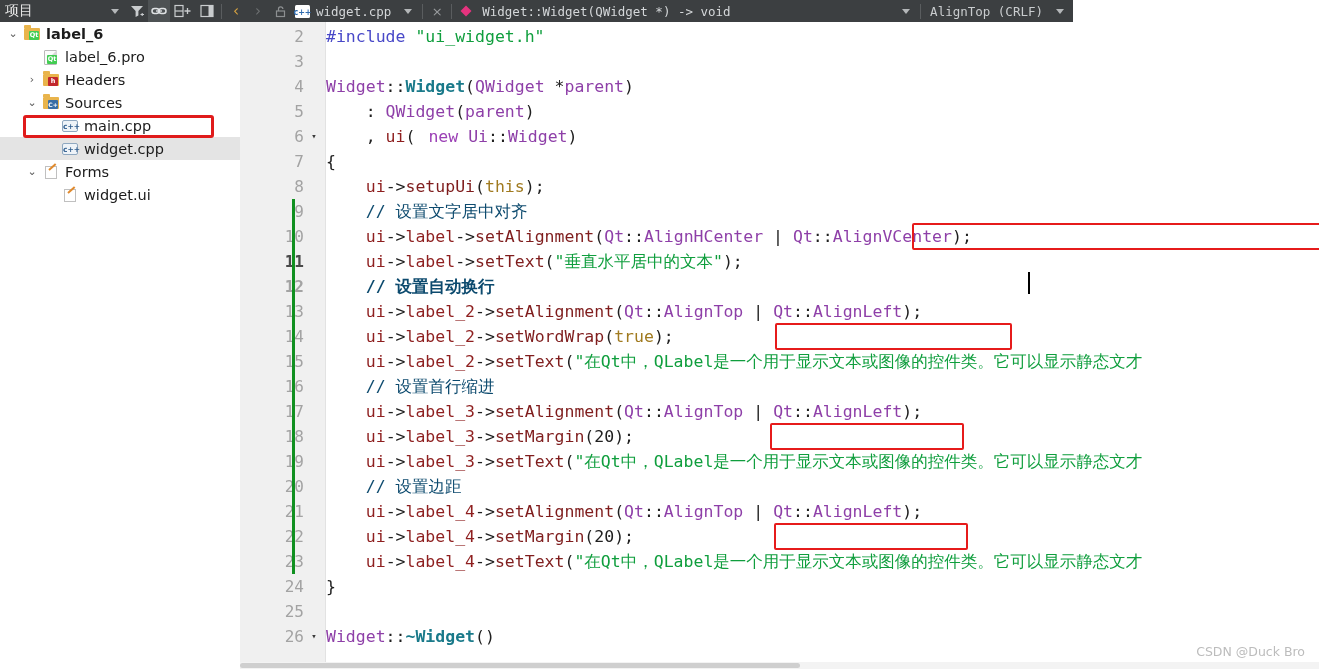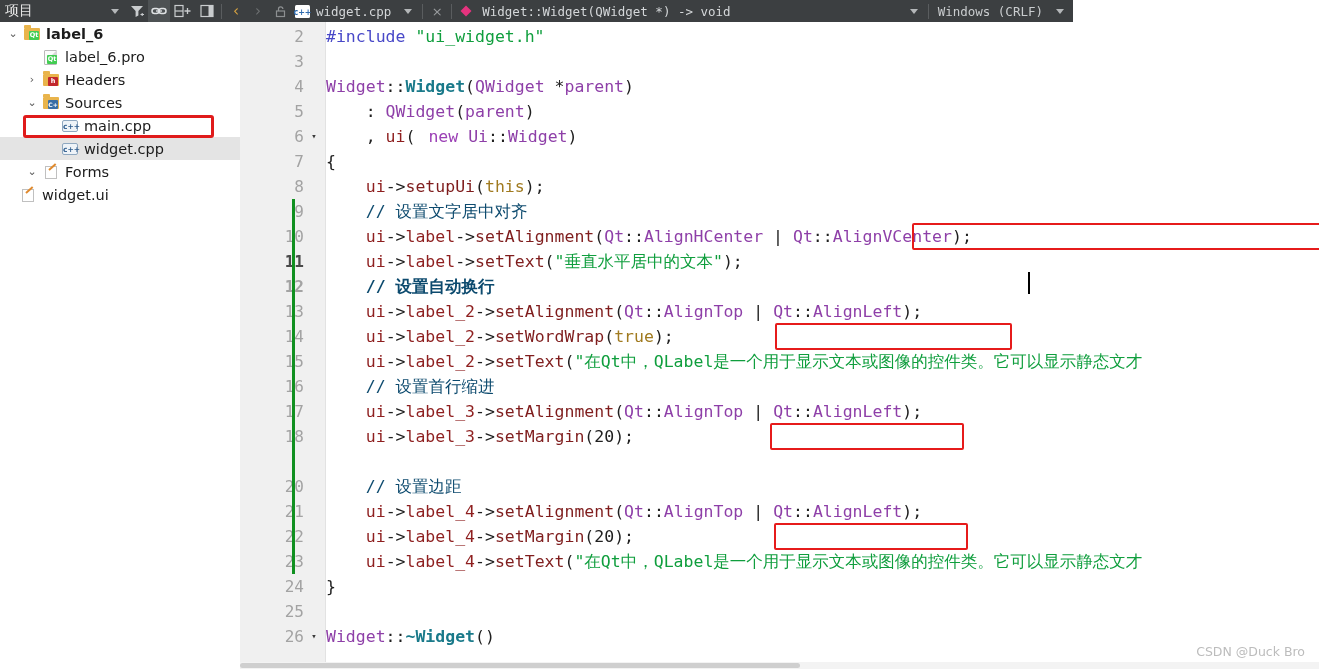--- a/index.html
+++ b/index.html
@@ -252,21 +252,21 @@
       <svg width="14" height="14" viewBox="0 0 14 14">
           <path d="M7 1.5l5.5 5.5L7 12.5 1.5 7z" fill="#e5337e"></path>
         </svg>
     </div>
     <div class="tb-sym">Widget::Widget(QWidget *) -&gt; void</div>
     <div class="tb-right">
       <div class="tb-icon">
           <span class="caret-dn"></span>
         </div>
       <div class="tb-sep"></div>
-      <div class="tb-eol">Windows (CRLF)</div>
+      <div class="tb-eol">AlignTop (CRLF)</div>
       <div class="tb-icon">
           <span class="caret-dn"></span>
         </div>
     </div>
   </div>
 
   <div class="leftpane">
     <div id="tree">
         <div class="tree-row">
           <div class="tw" style="padding-left: 4px;">
@@ -329,21 +329,21 @@
         <div class="tree-row">
           <div class="tw" style="padding-left: 23px;">
             <span class="arrow">⌄</span>
             <span class="ico">
               <span class="pencil"></span>
             </span>
             <span class="lbl">Forms</span>
           </div>
         </div>
         <div class="tree-row">
-          <div class="tw" style="">
+          <div class="tw" style="padding-left: 42px;">
             <span class="arrow none">·</span>
             <span class="ico">
               <span class="pencil"></span>
             </span>
             <span class="lbl">widget.ui</span>
           </div>
         </div>
       </div>
     <div class="sel-box" style="left:23px; top:93px; width:191px; height:23px;"></div>
   </div>
@@ -363,20 +363,21 @@
         <div class="line" style="top: 177px;"><span class="lnum">9</span><span class="ltext"><span class="t-cmt">    // 设置文字居中对齐</span></span></div>
         <div class="line" style="top: 202px;"><span class="lnum">10</span><span class="ltext"><span class="t-pl">    </span><span class="t-var">ui</span><span class="t-pl">-&gt;</span><span class="t-var">label</span><span class="t-pl">-&gt;</span><span class="t-fn">setAlignment</span><span class="t-pl">(</span><span class="t-cls">Qt</span><span class="t-pl">::</span><span class="t-cls">AlignHCenter</span><span class="t-pl"> | </span><span class="t-cls">Qt</span><span class="t-pl">::</span><span class="t-cls">AlignVCenter</span><span class="t-pl">);</span></span></div>
         <div class="line" style="top: 227px;"><span class="lnum cur">11</span><span class="ltext"><span class="t-pl">    </span><span class="t-var">ui</span><span class="t-pl">-&gt;</span><span class="t-var">label</span><span class="t-pl">-&gt;</span><span class="t-fn">setText</span><span class="t-pl">(</span><span class="t-str">"垂直水平居中的文本"</span><span class="t-pl">);</span></span></div>
         <div class="line" style="top: 252px; font-weight: bold;"><span class="lnum">12</span><span class="ltext"><span class="t-cmt">    // 设置自动换行</span></span></div>
         <div class="line" style="top: 277px;"><span class="lnum">13</span><span class="ltext"><span class="t-pl">    </span><span class="t-var">ui</span><span class="t-pl">-&gt;</span><span class="t-var">label_2</span><span class="t-pl">-&gt;</span><span class="t-fn">setAlignment</span><span class="t-pl">(</span><span class="t-cls">Qt</span><span class="t-pl">::</span><span class="t-cls">AlignTop</span><span class="t-pl"> | </span><span class="t-cls">Qt</span><span class="t-pl">::</span><span class="t-cls">AlignLeft</span><span class="t-pl">);</span></span></div>
         <div class="line" style="top: 302px;"><span class="lnum">14</span><span class="ltext"><span class="t-pl">    </span><span class="t-var">ui</span><span class="t-pl">-&gt;</span><span class="t-var">label_2</span><span class="t-pl">-&gt;</span><span class="t-fn">setWordWrap</span><span class="t-pl">(</span><span class="t-kw2">true</span><span class="t-pl">);</span></span></div>
         <div class="line" style="top: 327px;"><span class="lnum">15</span><span class="ltext"><span class="t-pl">    </span><span class="t-var">ui</span><span class="t-pl">-&gt;</span><span class="t-var">label_2</span><span class="t-pl">-&gt;</span><span class="t-fn">setText</span><span class="t-pl">(</span><span class="t-str">"在Qt中，QLabel是一个用于显示文本或图像的控件类。它可以显示静态文才</span></span></div>
         <div class="line" style="top: 352px;"><span class="lnum">16</span><span class="ltext"><span class="t-cmt">    // 设置首行缩进</span></span></div>
         <div class="line" style="top: 377px;"><span class="lnum">17</span><span class="ltext"><span class="t-pl">    </span><span class="t-var">ui</span><span class="t-pl">-&gt;</span><span class="t-var">label_3</span><span class="t-pl">-&gt;</span><span class="t-fn">setAlignment</span><span class="t-pl">(</span><span class="t-cls">Qt</span><span class="t-pl">::</span><span class="t-cls">AlignTop</span><span class="t-pl"> | </span><span class="t-cls">Qt</span><span class="t-pl">::</span><span class="t-cls">AlignLeft</span><span class="t-pl">);</span></span></div>
         <div class="line" style="top: 402px;"><span class="lnum">18</span><span class="ltext"><span class="t-pl">    </span><span class="t-var">ui</span><span class="t-pl">-&gt;</span><span class="t-var">label_3</span><span class="t-pl">-&gt;</span><span class="t-fn">setMargin</span><span class="t-pl">(</span><span class="t-pl">20</span><span class="t-pl">);</span></span></div>
+        <div class="line" style="top: 427px;"><span class="lnum">19</span><span class="ltext"><span class="t-pl">    </span><span class="t-var">ui</span><span class="t-pl">-&gt;</span><span class="t-var">label_3</span><span class="t-pl">-&gt;</span><span class="t-fn">setText</span><span class="t-pl">(</span><span class="t-str">"在Qt中，QLabel是一个用于显示文本或图像的控件类。它可以显示静态文才</span></span></div>
         <div class="line" style="top: 452px;"><span class="lnum">20</span><span class="ltext"><span class="t-cmt">    // 设置边距</span></span></div>
         <div class="line" style="top: 477px;"><span class="lnum">21</span><span class="ltext"><span class="t-pl">    </span><span class="t-var">ui</span><span class="t-pl">-&gt;</span><span class="t-var">label_4</span><span class="t-pl">-&gt;</span><span class="t-fn">setAlignment</span><span class="t-pl">(</span><span class="t-cls">Qt</span><span class="t-pl">::</span><span class="t-cls">AlignTop</span><span class="t-pl"> | </span><span class="t-cls">Qt</span><span class="t-pl">::</span><span class="t-cls">AlignLeft</span><span class="t-pl">);</span></span></div>
         <div class="line" style="top: 502px;"><span class="lnum">22</span><span class="ltext"><span class="t-pl">    </span><span class="t-var">ui</span><span class="t-pl">-&gt;</span><span class="t-var">label_4</span><span class="t-pl">-&gt;</span><span class="t-fn">setMargin</span><span class="t-pl">(</span><span class="t-pl">20</span><span class="t-pl">);</span></span></div>
         <div class="line" style="top: 527px;"><span class="lnum">23</span><span class="ltext"><span class="t-pl">    </span><span class="t-var">ui</span><span class="t-pl">-&gt;</span><span class="t-var">label_4</span><span class="t-pl">-&gt;</span><span class="t-fn">setText</span><span class="t-pl">(</span><span class="t-str">"在Qt中，QLabel是一个用于显示文本或图像的控件类。它可以显示静态文才</span></span></div>
         <div class="line" style="top: 552px;"><span class="lnum">24</span><span class="ltext"><span class="t-pl">}</span></span></div>
         <div class="line" style="top: 577px;"><span class="lnum">25</span><span class="ltext"></span></div>
         <div class="line" style="top: 602px;"><span class="lnum">26</span><span class="fold">▾</span><span class="ltext"><span class="t-cls">Widget</span><span class="t-pl">::</span><span class="t-clsb">~Widget</span><span class="t-pl">()</span></span></div>
       </div>
     <div class="caret" style="left:788px; top:250px; height:22px;"></div>
     <div id="hlboxes">

